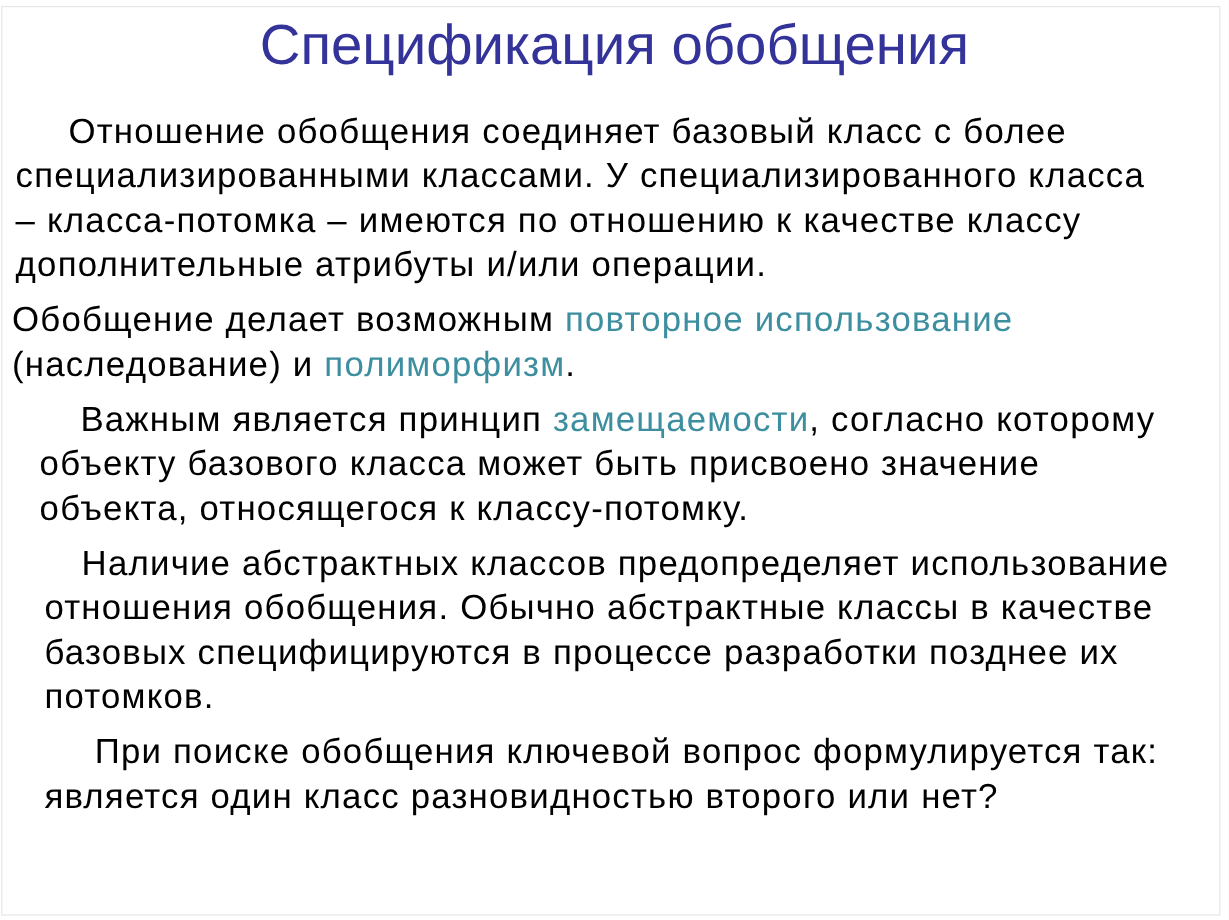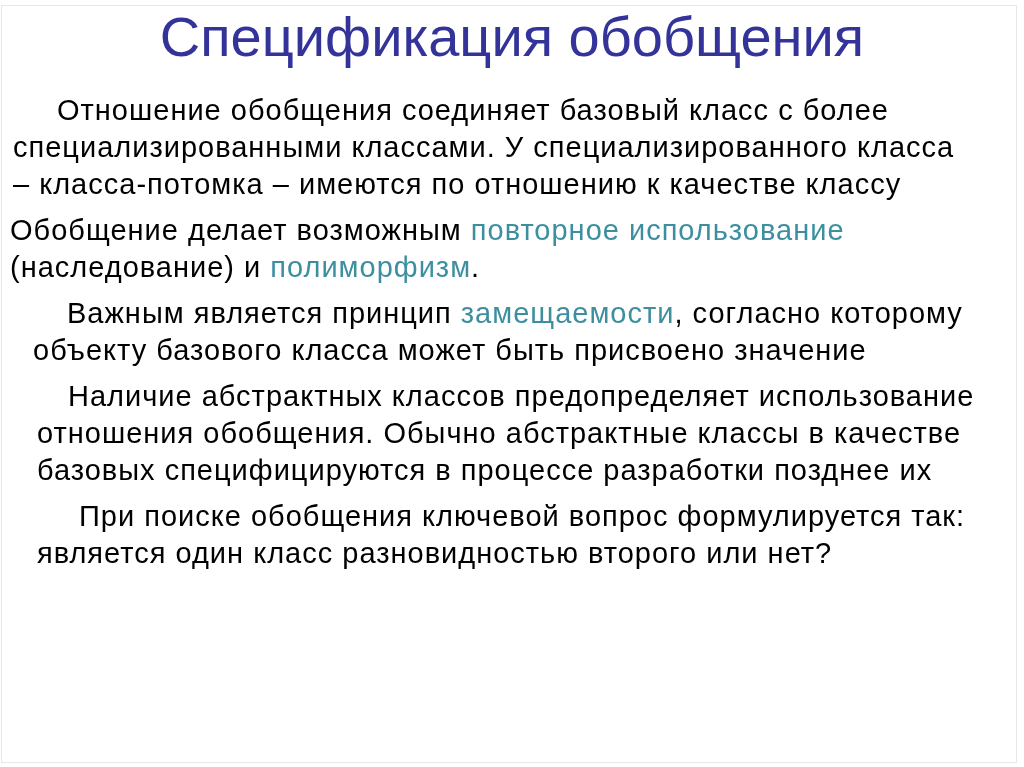--- a/index.html
+++ b/index.html
@@ -22,21 +22,21 @@
     left: 1px;
     top: 5px;
     right: 7px;
     bottom: 4px;
     border: 1px solid #e7e7e7;
     pointer-events: none;
   }
   .slide-title {
     margin-top: 4px;
     text-align: center;
-    font-size: 56px;
+    font-size: 47px;
     line-height: 66px;
     font-weight: 400;
     color: var(--title-color, #333399);
     white-space: nowrap;
   }
   .slide-body {
     margin-top: 22px;
     font-size: 29px;
     letter-spacing: 1px;
     color: var(--body-color, #000000);
@@ -63,32 +63,35 @@
 <body>
 
 <div class="slide">
   <div class="slide-frame"></div>
   <div class="slide-title">Спецификация обобщения</div>
   <div class="slide-body" id="slide-body">
       <div class="paragraph para-0">
         <div class="line"><span>Отношение обобщения соединяет базовый класс с более</span></div>
         <div class="line"><span>специализированными классами. У специализированного класса</span></div>
         <div class="line"><span>– класса-потомка – имеются по отношению к качестве классу</span></div>
+        <div class="line"><span>дополнительные атрибуты и/или операции.</span></div>
       </div>
       <div class="paragraph para-1">
         <div class="line"><span>Обобщение делает возможным </span><span class="seg-highlight">повторное использование</span></div>
         <div class="line"><span>(наследование) и </span><span class="seg-highlight">полиморфизм</span><span>.</span></div>
       </div>
       <div class="paragraph para-2">
         <div class="line"><span>Важным является принцип </span><span class="seg-highlight">замещаемости</span><span>, согласно которому</span></div>
         <div class="line"><span>объекту базового класса может быть присвоено значение</span></div>
+        <div class="line"><span>объекта, относящегося к классу-потомку.</span></div>
       </div>
       <div class="paragraph para-3">
         <div class="line"><span>Наличие абстрактных классов предопределяет использование</span></div>
         <div class="line"><span>отношения обобщения. Обычно абстрактные классы в качестве</span></div>
         <div class="line"><span>базовых специфицируются в процессе разработки позднее их</span></div>
+        <div class="line"><span>потомков.</span></div>
       </div>
       <div class="paragraph para-4">
         <div class="line"><span>При поиске обобщения ключевой вопрос формулируется так:</span></div>
         <div class="line"><span>является один класс разновидностью второго или нет?</span></div>
       </div>
     </div>
 </div>
 
 </body></html>

